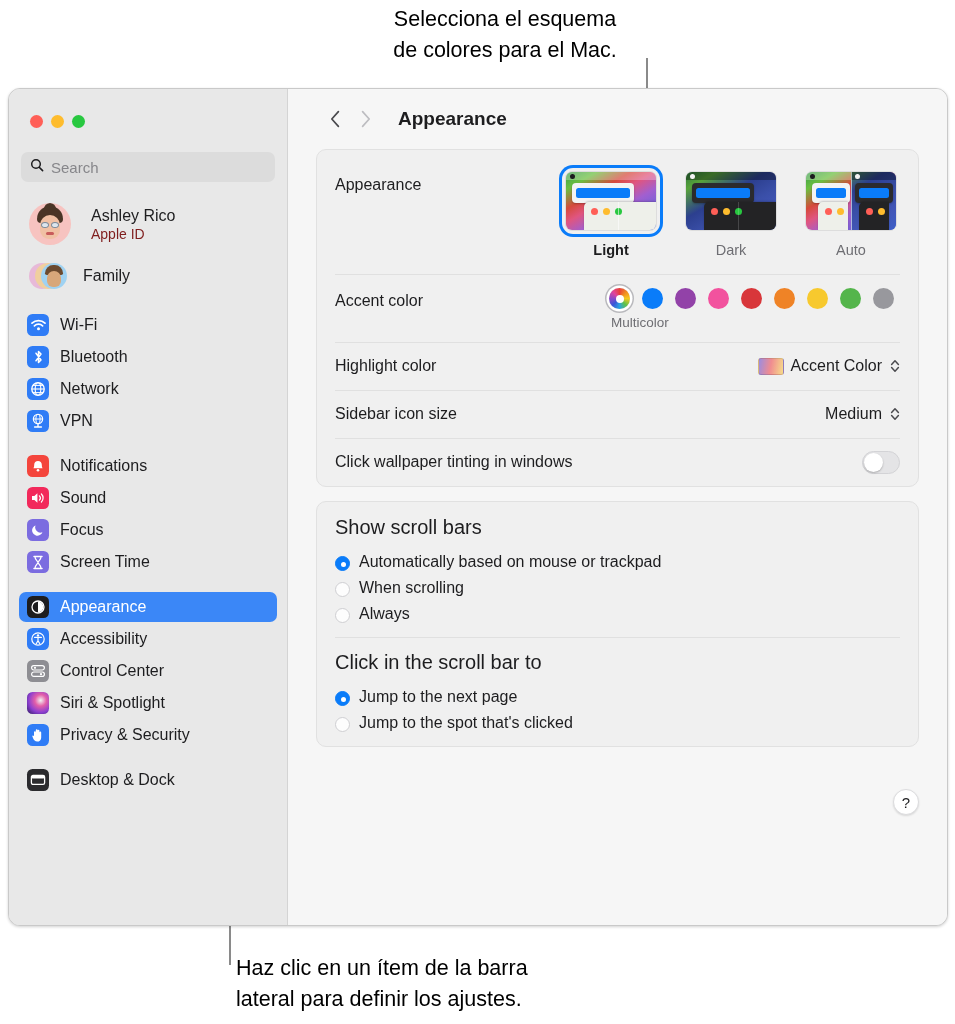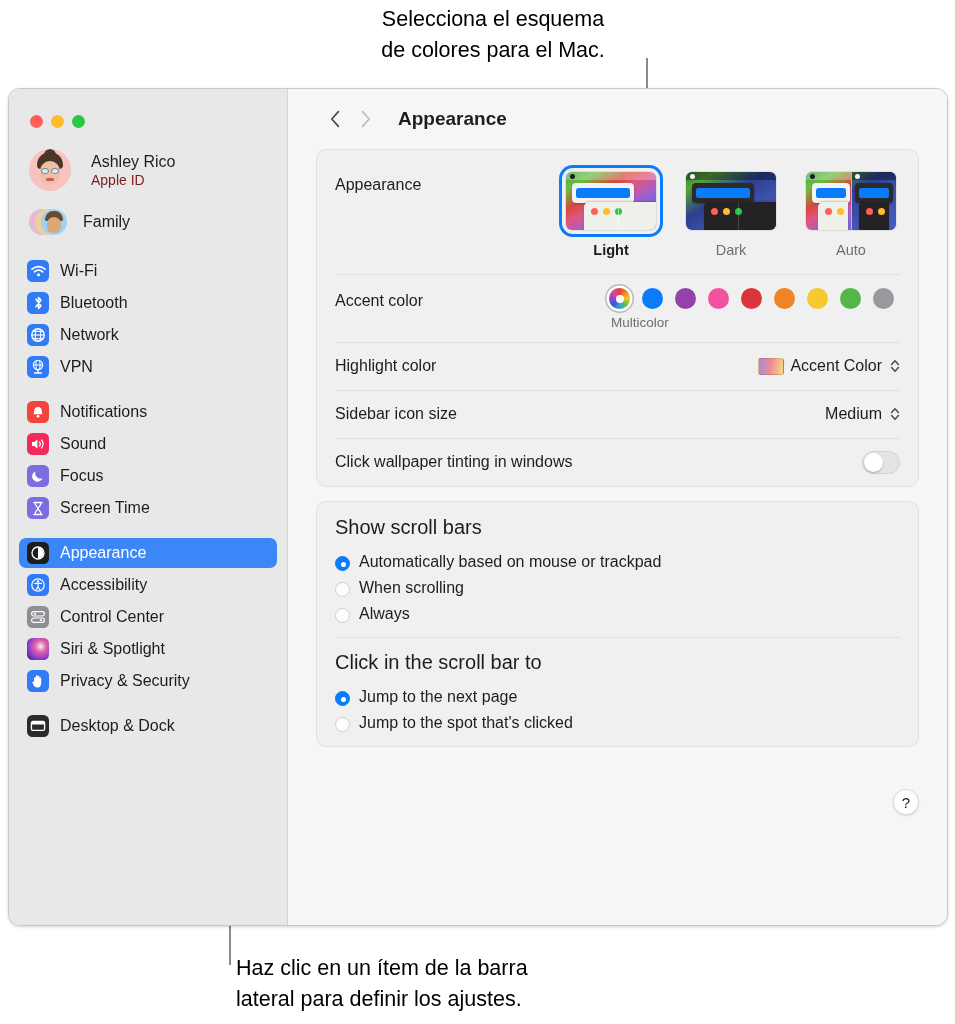--- a/index.html
+++ b/index.html
@@ -17,21 +17,21 @@
   
   .callout {
     position: absolute;
     font-size: 21.5px;
     line-height: 31px;
     color: #000000;
     white-space: pre-line;
   }
   #callout-top {
     top: 4px;
-    left: 328px;
+    left: 340px;
     width: 330px;
     text-align: center;
   }
   #callout-bottom {
     top: 953px;
     left: 236px;
     width: 420px;
     text-align: left;
   }
   .leader {
@@ -330,20 +330,29 @@
 <div class="window">
 
   <div class="sidebar">
 
     <div class="traffic">
       <div class="light red"></div>
       <div class="light yellow"></div>
       <div class="light green"></div>
     </div>
 
+    <div class="search-box">
+      <span>
+        <svg width="14" height="14" viewBox="0 0 14 14">
+          <circle cx="6" cy="6" r="4.3" fill="none" stroke="#1d1d1f" stroke-width="1.5"></circle>
+          <line x1="9.2" y1="9.2" x2="12.6" y2="12.6" stroke="#1d1d1f" stroke-width="1.6" stroke-linecap="round"></line>
+        </svg>
+      </span>
+      <span class="search-ph">Search</span>
+    </div>
 
     <div class="account">
       <div class="avatar">
         <div class="hair"></div>
           <div class="bun"></div>
           <div class="face"></div>
         <div class="gl1"></div>
           <div class="gl2"></div>
           <div class="lip"></div>
       </div>

